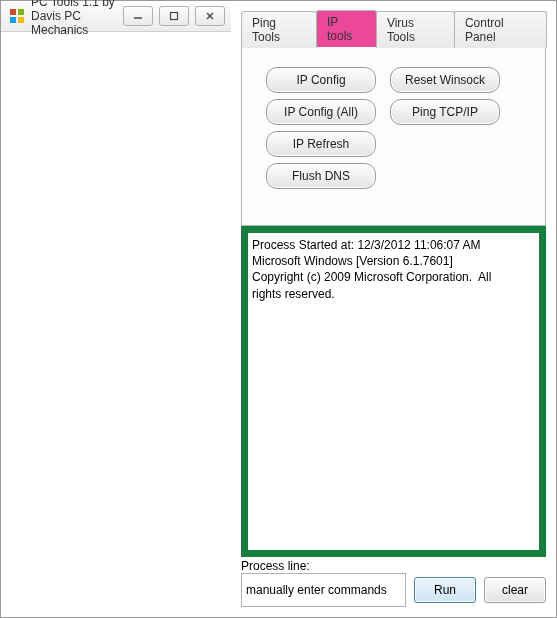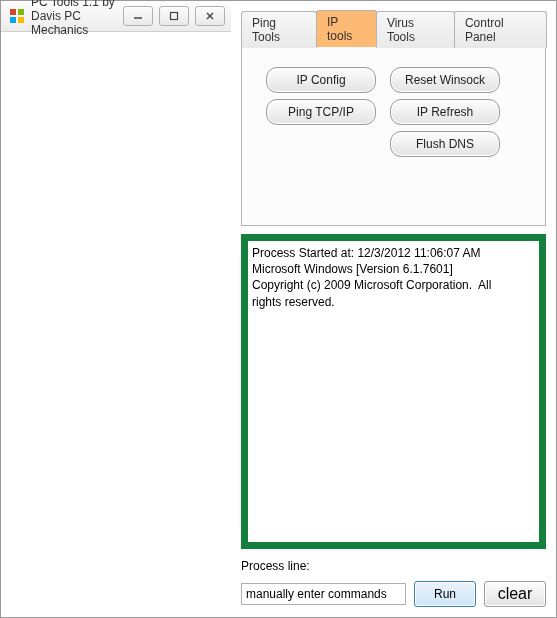--- a/index.html
+++ b/index.html
@@ -59,21 +59,21 @@
     cursor: default;
   }
   .win-btn svg { display:block; }
 
   
   .client {
     flex: 1;
     padding: 8px 10px 10px 10px;
     display: flex;
     flex-direction: column;
-    gap: 8px;
+    gap: 0;
     box-sizing: border-box;
   }
 
   
   .tabstrip {
     display: flex;
     align-items: flex-end;
     position: relative;
     z-index: 2;
   }
@@ -85,21 +85,21 @@
     margin-right: -1px;
     border-top-left-radius: 3px;
     border-top-right-radius: 3px;
     font-size: 12px;
     color: #333;
     cursor: default;
     position: relative;
     top: 1px;
   }
   .tab.selected {
-    background: #fdba74;
+    background: #ec4899;
     border-bottom: 1px solid #fcfcfc;
     top: 1px;
     z-index: 3;
   }
   .tabpanel {
     border: 1px solid #b5b5b5;
     background: #fcfcfc;
     padding: 20px 24px 24px 24px;
     box-sizing: border-box;
     height: 180px;
@@ -154,21 +154,21 @@
     font-size: 12px;
     margin-top: 2px;
   }
   .cmd-row {
     display: flex;
     align-items: center;
     gap: 8px;
   }
   .cmd-input {
     flex: 1;
-    height: 22px;
+    height: 34px;
     border: 1px solid #b0b0b0;
     padding: 2px 4px;
     font-size: 12px;
     font-family: inherit;
     box-sizing: border-box;
   }
   .run-btn {
     width: 60px;
     height: 24px;
     border: 1px solid #3c7fb1;
@@ -180,21 +180,21 @@
     justify-content: center;
     cursor: default;
     box-shadow: inset 0 0 0 1px #ffffff;
   }
   .clear-btn {
     width: 60px;
     height: 24px;
     border: 1px solid #9a9a9a;
     border-radius: 3px;
     background: linear-gradient(#fdfdfd, #e3e3e3);
-    font-size: 16px;
+    font-size: 12px;
     display: flex;
     align-items: center;
     justify-content: center;
     cursor: default;
     box-shadow: inset 0 0 0 1px #ffffff;
   }
 </style>
 </head>
 <body>
 
@@ -236,20 +236,21 @@
       <div class="tabstrip">
         <div class="tab">Ping Tools</div>
         <div class="tab selected">IP tools</div>
         <div class="tab">Virus Tools</div>
         <div class="tab">Control Panel</div>
       </div>
       <div class="tabpanel">
         <div class="btn-grid">
           <div class="wbtn">IP Config</div>
           <div class="wbtn">Reset Winsock</div>
+          <div class="wbtn">IP Config (All)</div>
           <div class="wbtn">Ping TCP/IP</div>
           <div class="wbtn">IP Refresh</div>
           <div></div>
           <div class="wbtn">Flush DNS</div>
           <div></div>
         </div>
       </div>
     </div>
 
     <div class="output-wrap">

